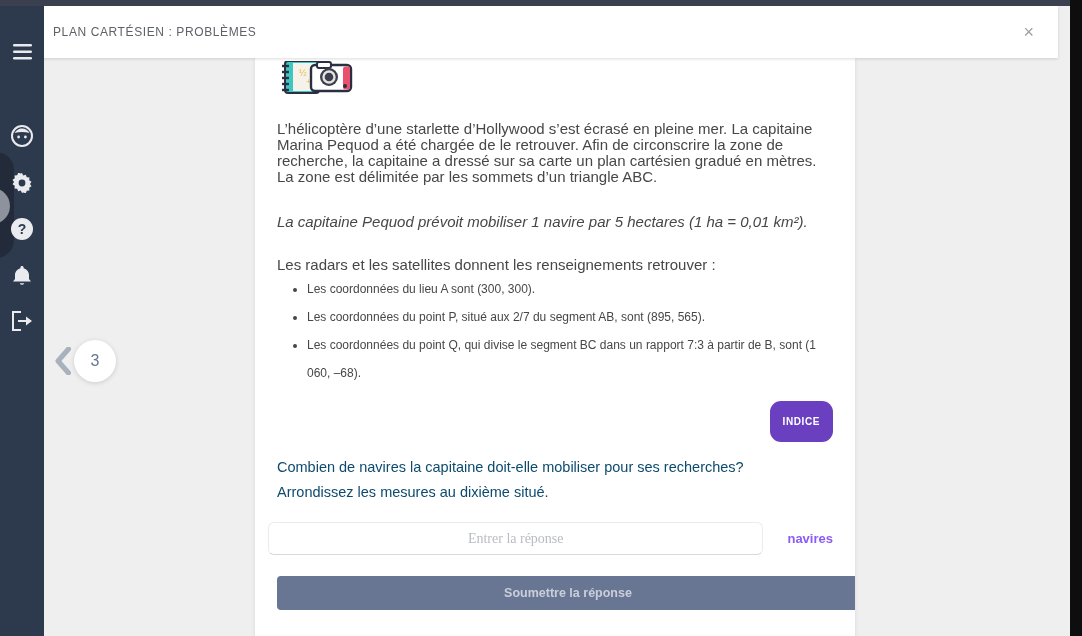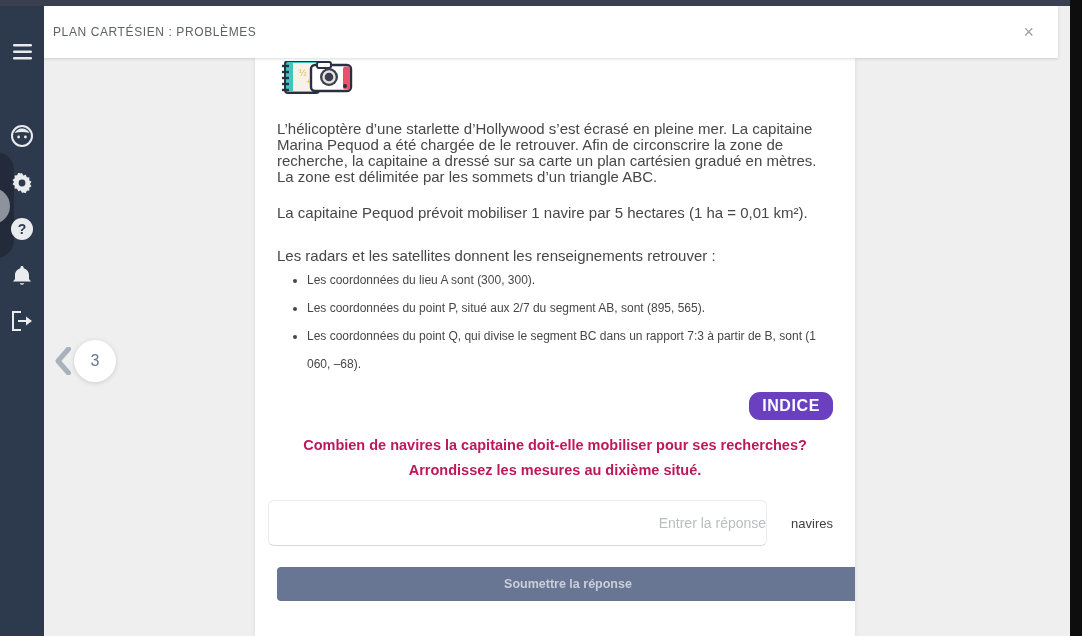--- a/index.html
+++ b/index.html
@@ -32,36 +32,36 @@
   .pager-circle { position:absolute; left:74px; top:340px; width:42px; height:42px; background:#ffffff;
                   border-radius:50%; box-shadow:0 1px 5px rgba(0,0,0,.15); display:flex;
                   align-items:center; justify-content:center; font-size:16px; color:#66788f; cursor:pointer; }
 
   
   .card { position:absolute; left:255px; top:58px; width:600px; height:578px; background:#ffffff;
           box-shadow:0 1px 4px rgba(0,0,0,.10); padding:0 22px; overflow:hidden; }
   .prompt-icon { margin-top:3px; width:80px; height:34px; }
   .para { font-size:15px; line-height:16px; color:#474747; }
   .p1 { margin-top:22px; }
-  .p2 { margin-top:20px; }
+  .p2 { margin-top:29px;font-style:italic; }
   .p3 { margin-top:27px; }
   ul.facts { margin:2px 0 0 30px; }
   ul.facts li { font-size:12px; line-height:28px; color:#474747; }
   .hint-row { display:flex; justify-content:flex-end; margin-top:14px; }
-  .hint-badge { background:#6a40c0; color:#ffffff; font-size:16px; font-weight:bold;
-                letter-spacing:.6px; border-radius:11px; padding:5px 13px; cursor:pointer; }
-  .question { margin-top:13px; text-align:center; font-size:14.5px; font-weight:bold;
-              color:#be185d; line-height:25px; }
+  .hint-badge { background:#6a40c0; color:#ffffff; font-size:10px; font-weight:bold;
+                letter-spacing:.6px; border-radius:11px; padding:15px 13px; cursor:pointer; }
+  .question { margin-top:13px; font-size:14.5px; font-weight:normal;
+              color:#0c4a6e; line-height:25px; }
   .answer-row { margin-top:17px; display:flex; align-items:center; }
-  .answer-input { width:518px; height:46px; margin-left:-9px; border:1px solid #ececec;
-                  border-bottom-color:#d9d9d9; border-radius:6px; text-align:right;
+  .answer-input { width:518px; height:33px; margin-left:-9px; border:1px solid #ececec;
+                  border-bottom-color:#d9d9d9; border-radius:6px; text-align:center;
                   font-size:14px; color:#555; outline:none; background:#fff;
-                  font-family:Liberation Sans, sans-serif; }
+                  font-family:Liberation Serif, serif; }
   .answer-input::placeholder { color:#b9bcc1; }
-  .answer-unit { margin-left:24px; font-size:13px; font-weight:normal; color:#404040; }
+  .answer-unit { margin-left:24px; font-size:13px; font-weight:bold; color:#8b5cf6; }
   .submit-btn { display:block; margin:21px auto 0 auto; width:582px; height:34px; background:#697693;
                 border:none; border-radius:4px; font-size:12.5px; font-weight:bold; color:#c9cfda;
                 cursor:pointer; font-family:"Liberation Sans", sans-serif; }
 </style>
 </head>
 <body>
 
 <div class="stage">
 
   <nav class="sidebar">

